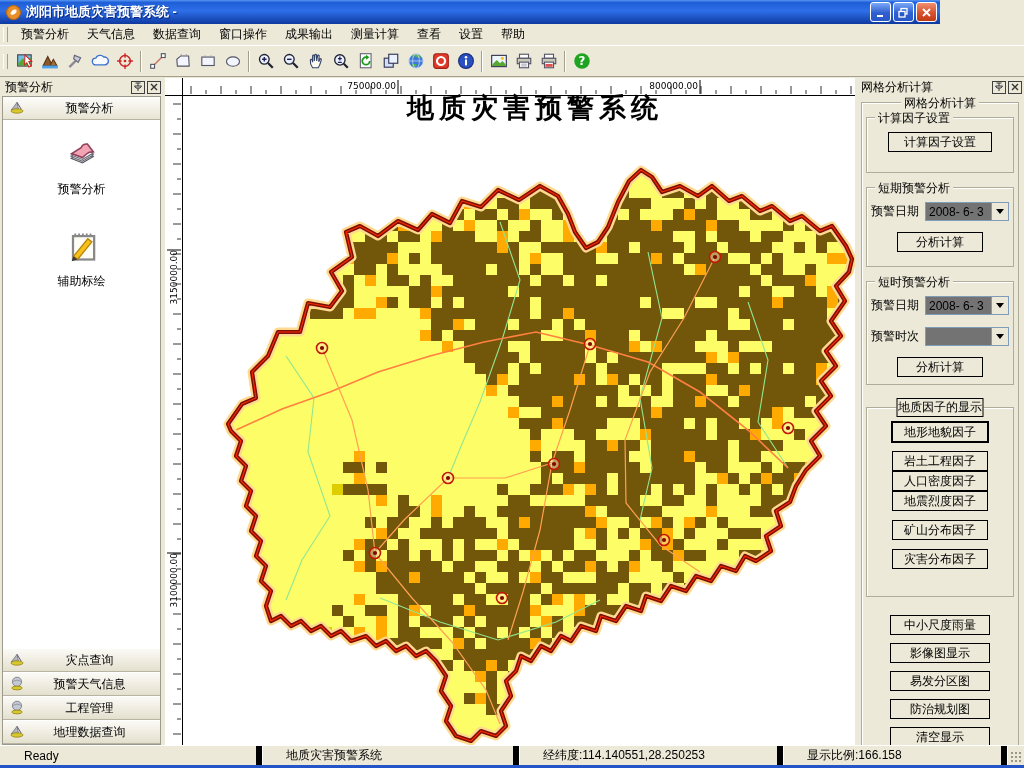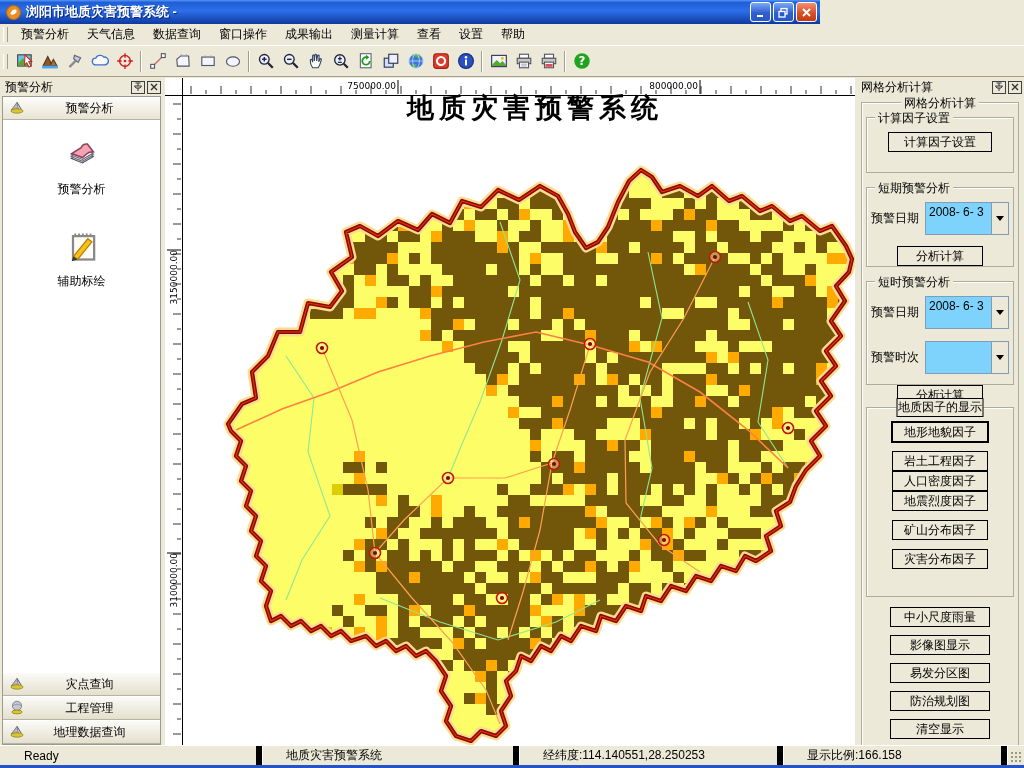--- a/index.html
+++ b/index.html
@@ -1,19 +1,19 @@
 <!DOCTYPE html>
 <html><head>
 <meta charset="utf-8">
 <style>
   html,body{margin:0;padding:0}
   body{width:1024px;height:768px;position:relative;overflow:hidden;
        background:#ECE9D8;font-family:"Liberation Sans","DejaVu Sans",sans-serif;font-size:12px;color:#000}
   
-  .titlebar{position:absolute;left:0;top:0;width:820px;height:24px;
+  .titlebar{position:absolute;left:0;top:0;width:940px;height:24px;
     background:linear-gradient(180deg,#5A96F4 0%,#1E5FD8 10%,#2E6FE8 45%,#1443AE 90%,#0F3A9C 100%);
     display:flex;align-items:center;padding:0 3px;box-sizing:border-box;color:#fff;font-weight:bold;font-size:13px}
   .titlebar .app-ico{width:17px;height:17px;margin:0 4px 0 2px;flex:0 0 auto}
   .titlebar .ttl{flex:1;text-shadow:1px 1px 1px #00247E;white-space:nowrap}
   .win-btn{width:21px;height:20px;border:1px solid #fff;border-radius:3px;margin-left:2px;
     display:flex;align-items:center;justify-content:center;box-sizing:border-box;
     background:linear-gradient(180deg,#7AA8F8 0%,#3060D0 55%,#2858C8 100%)}
   .win-btn.close{background:linear-gradient(180deg,#F09070 0%,#D8522C 55%,#C03A14 100%)}
   .win-btn svg{width:13px;height:13px}
   
@@ -58,21 +58,21 @@
   .rp-body{position:absolute;top:18px;left:2px;right:2px;bottom:0;overflow:hidden}
   .gb{border:1px solid #B0AC9A;box-shadow:1px 1px 0 #fff inset;position:relative;box-sizing:border-box}
   .gb-legend{position:absolute;top:-8px;left:8px;background:#ECE9D8;padding:0 3px;white-space:nowrap}
   .gb-legend.center{left:50%;transform:translateX(-50%)}
   .gb-outer{margin:6px 3px 0 3px;height:648px;padding:4px}
   .xp-btn{border:1px solid #000;background:#ECE9D8;height:20px;line-height:18px;text-align:center;
     box-sizing:border-box;cursor:default;white-space:nowrap}
   .xp-btn.default{box-shadow:0 0 0 1px #000}
   .form-row{display:flex;align-items:center;margin:0 4px}
   .form-row .f-lbl{width:54px;flex:0 0 auto;white-space:nowrap}
-  .combo{flex:1;height:33px;border:1px solid #7F9DB9;background:#7dd3fc;display:flex;box-sizing:border-box}
+  .combo{flex:1;height:19px;border:1px solid #7F9DB9;background:#737373;display:flex;box-sizing:border-box}
   .combo .combo-val{flex:1;padding:2px 2px 0 3px;overflow:hidden;white-space:nowrap}
   .combo .combo-arrow{width:16px;border-left:1px solid #7F9DB9;background:#ECE9D8;
     display:flex;align-items:center;justify-content:center;flex:0 0 auto}
   .combo .combo-arrow svg{width:8px;height:5px}
   
   .statusbar{position:absolute;left:0;bottom:0;width:1024px;height:23px;background:#ECE9D8;
     border-top:1px solid #fff;border-bottom:3px solid #2455C8;display:flex;align-items:center;box-sizing:border-box}
   .sb-field{height:100%;display:flex;align-items:center;padding:0 24px;box-sizing:border-box;
     border-right:6px solid #000000;box-shadow:1px 0 0 #fff;white-space:nowrap;overflow:hidden}
   .sb-grip{flex:1;height:100%;position:relative}
@@ -322,20 +322,28 @@
         </div>
       </div>
     <div id="bottom-bars">
         <div class="bottom-bar">
           <span><svg viewBox="0 0 16 16">
               <path d="M2.4 10.8 L8 3.4 L9.6 10.8 Z" fill="#B4B4BE" stroke="#667" stroke-width="0.7"></path>
               <path d="M8 3.4 L12.2 10.2" stroke="#556" stroke-width="1"></path>
               <ellipse cx="8" cy="12" rx="6" ry="2.2" fill="#D8C830" stroke="#8A7408" stroke-width="0.7"></ellipse>
             </svg></span>
           <span class="bar-lbl">灾点查询</span>
+        </div>
+        <div class="bottom-bar">
+          <span><svg viewBox="0 0 16 16">
+              <circle cx="8" cy="6.8" r="4.6" fill="#C4C8D2" stroke="#667" stroke-width="0.7"></circle>
+              <path d="M3.6 6.8 Q8 3.6 12.4 6.8" stroke="#8890A0" fill="none" stroke-width="0.8"></path>
+              <ellipse cx="8" cy="13" rx="5.2" ry="1.9" fill="#D8C830" stroke="#8A7408" stroke-width="0.7"></ellipse>
+            </svg></span>
+          <span class="bar-lbl">预警天气信息</span>
         </div>
         <div class="bottom-bar">
           <span><svg viewBox="0 0 16 16">
               <circle cx="8" cy="6.8" r="4.6" fill="#C4C8D2" stroke="#667" stroke-width="0.7"></circle>
               <path d="M3.6 6.8 Q8 3.6 12.4 6.8" stroke="#8890A0" fill="none" stroke-width="0.8"></path>
               <ellipse cx="8" cy="13" rx="5.2" ry="1.9" fill="#D8C830" stroke="#8A7408" stroke-width="0.7"></ellipse>
             </svg></span>
           <span class="bar-lbl">工程管理</span>
         </div>
         <div class="bottom-bar">
@@ -1725,21 +1733,21 @@
             <div class="xp-btn default" style="width: 96px; margin: 0px auto;">地形地貌因子</div>
             <div class="xp-btn" style="width: 96px; margin: 9px auto 0px;">岩土工程因子</div>
             <div class="xp-btn" style="width: 96px; margin: 0 auto 0px;">人口密度因子</div>
             <div class="xp-btn" style="width: 96px; margin: 0 auto 0px;">地震烈度因子</div>
             <div class="xp-btn" style="width: 96px; margin: 9px auto 0px;">矿山分布因子</div>
             <div class="xp-btn" style="width: 96px; margin: 9px auto 0px;">灾害分布因子</div>
           </div>
       </div>
 
       <div id="rp-bottom-buttons" style="padding-top:10px">
-          <div class="xp-btn" style="width: 100px; margin: 0px auto;">中小尺度雨量</div>
+          <div class="xp-btn" style="width: 100px; margin: 8px auto;">中小尺度雨量</div>
           <div class="xp-btn" style="width: 100px; margin: 8px auto 0px;">影像图显示</div>
           <div class="xp-btn" style="width: 100px; margin: 8px auto 0px;">易发分区图</div>
           <div class="xp-btn" style="width: 100px; margin: 8px auto 0px;">防治规划图</div>
           <div class="xp-btn" style="width: 100px; margin: 8px auto 0px;">清空显示</div>
         </div>
     </div>
   </div>
 </div>
 
 <div class="statusbar">

